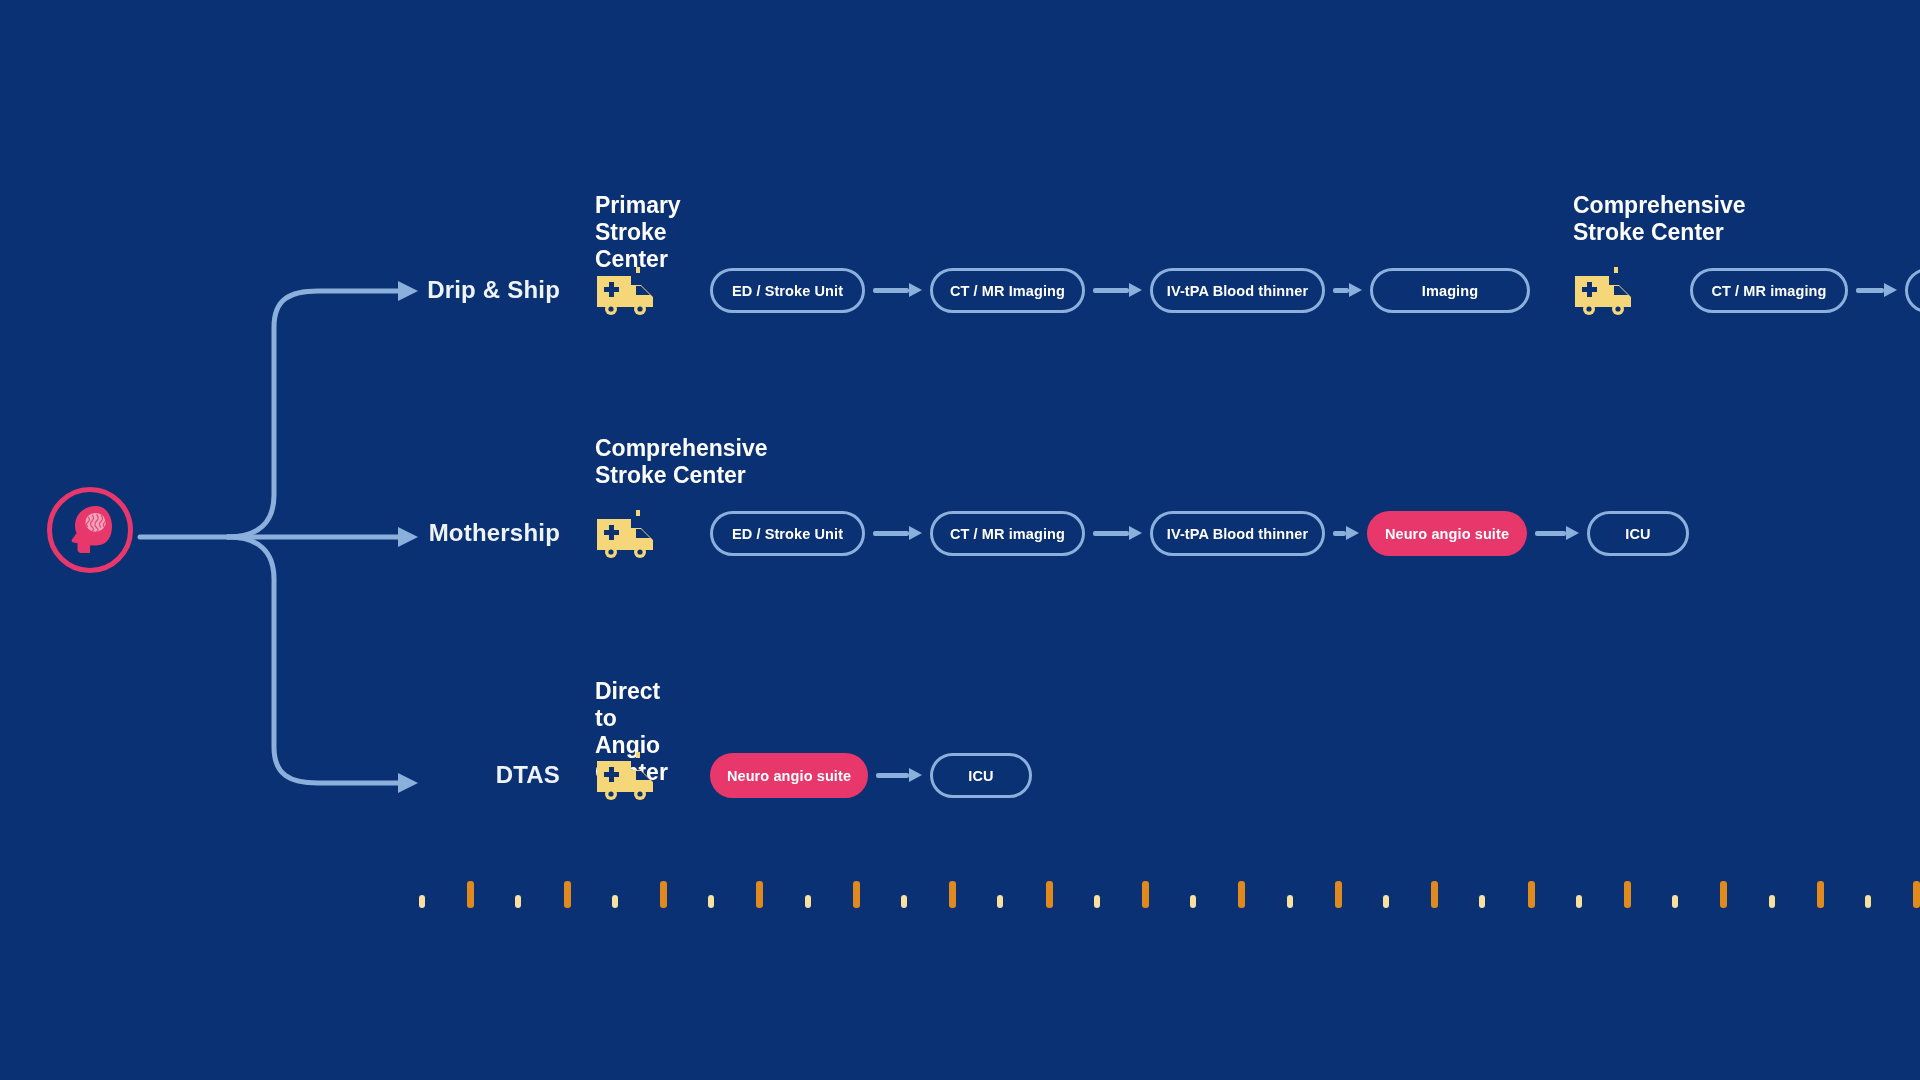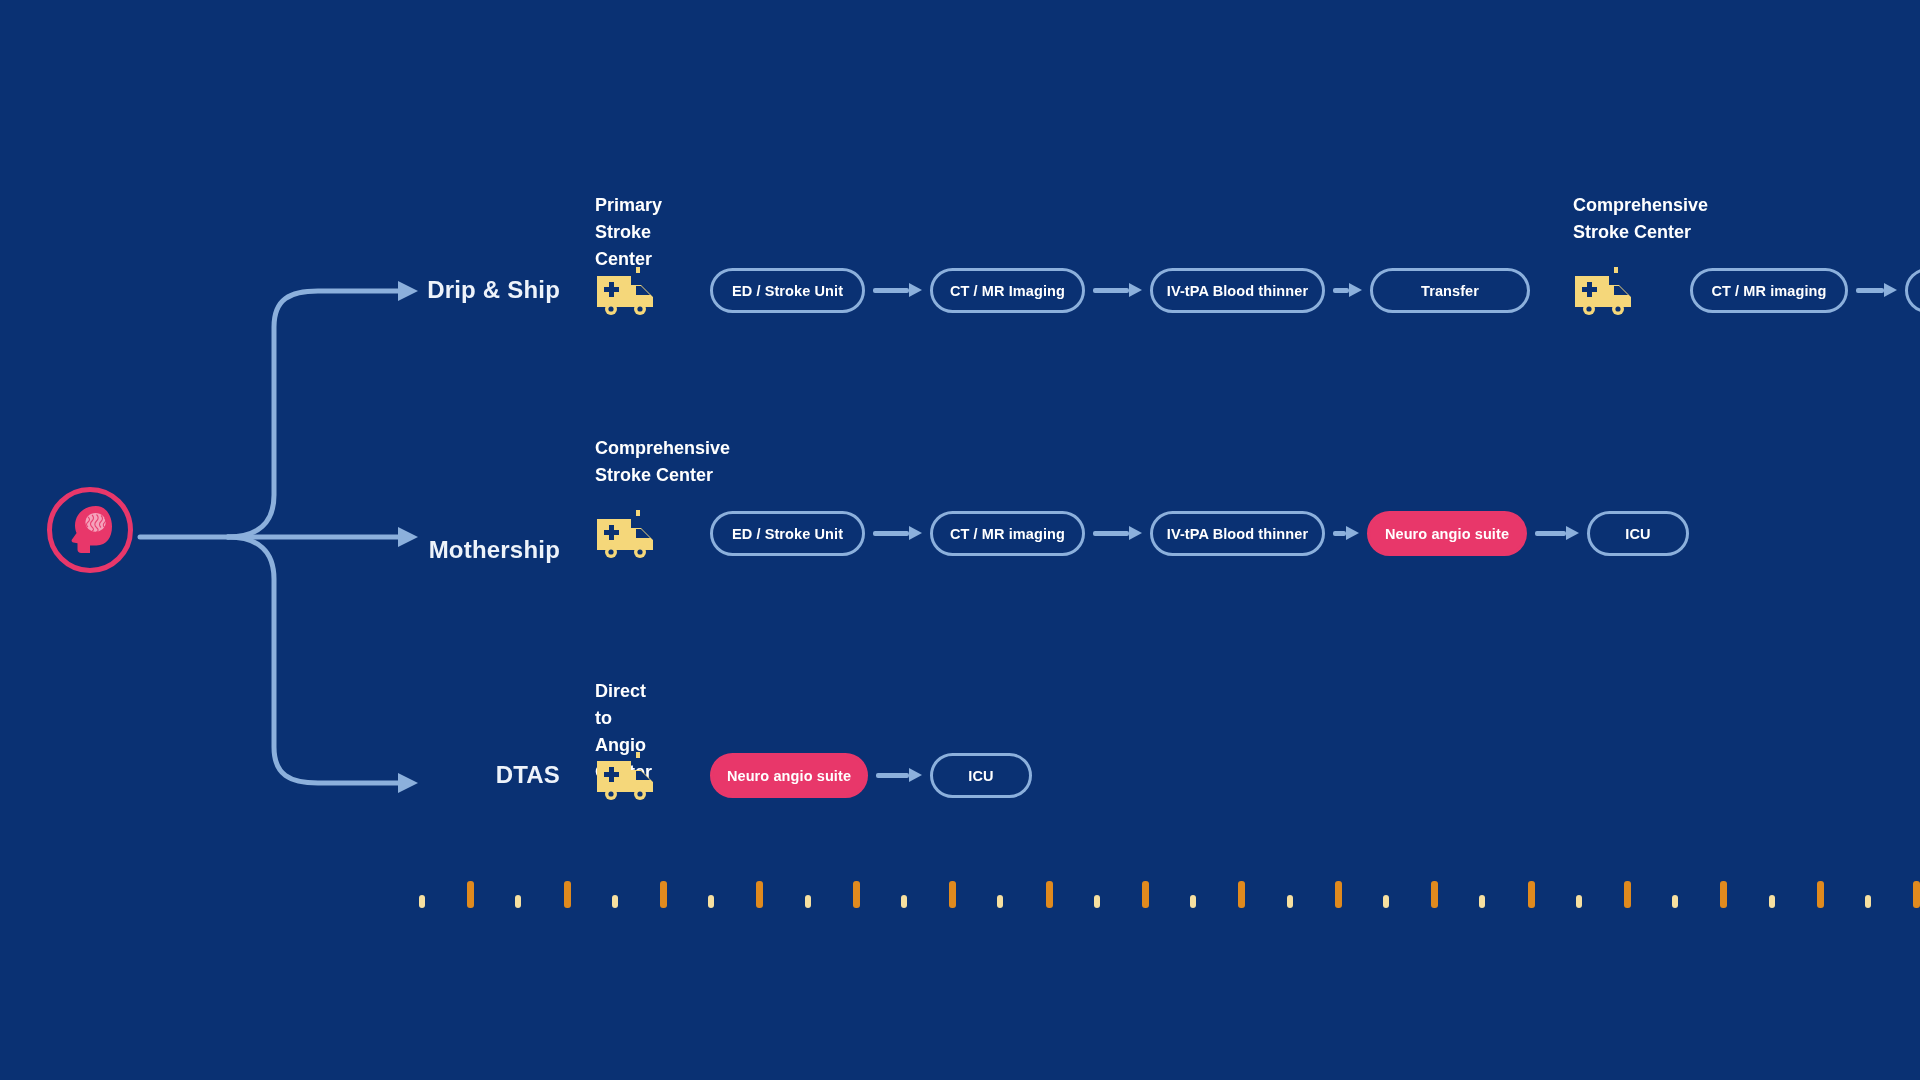--- a/index.html
+++ b/index.html
@@ -30,21 +30,21 @@
   
   .row { position:absolute; left:0; height:120px; }
   .row-label {
     position:absolute;
     color:#EEF3FA; font-size:24px; font-weight:700;
     letter-spacing:.2px; white-space:nowrap;
     text-align:right;
   }
   .center-head {
     position:absolute;
-    color:#FFFFFF; font-size:18px; font-weight:700;
+    color:#FFFFFF; font-size:23px; font-weight:700;
     line-height:27px; white-space:pre-line;
   }
 
   
   .pill {
     position:absolute;
     height:45px;
     border:3px solid #8CB0DC;
     border-radius:999px;
     color:#FFFFFF; font-size:14.5px; font-weight:700;
@@ -142,42 +142,42 @@
         <div class="pill" style="left: 930px; width: 155px; top: 38px;">CT / MR Imaging</div>
         <div class="arrow" style="left: 1093px; top: 53px; width: 49px;">
           <div class="shaft" style="width: 36px;"></div>
           <div class="head" style="left: 36px;"></div>
         </div>
         <div class="pill" style="left: 1150px; width: 175px; top: 38px;">IV-tPA Blood thinner</div>
         <div class="arrow" style="left: 1333px; top: 53px; width: 29px;">
           <div class="shaft" style="width: 16px;"></div>
           <div class="head" style="left: 16px;"></div>
         </div>
-        <div class="pill" style="left: 1370px; width: 160px; top: 38px;">Transfer</div>
+        <div class="pill" style="left: 1370px; width: 160px; top: 38px;">Imaging</div>
         <div class="center-head" style="left: 1573px; top: -38px;">Comprehensive
 Stroke Center</div>
         <div class="ambulance" style="left: 1573px; top: 34px;"><svg width="62" height="52" viewBox="0 0 62 52">
             <path d="M41 3h4v6h-4z" fill="#F5D77A"></path>
             <path d="M2 12h34v9h10l12 12v10H2z" fill="#F5D77A"></path>
             <path d="M41 22h5l9 9h-14z" fill="#0A3173"></path>
             <path d="M14 18h5v5h5v5h-5v5h-5v-5H9v-5h5z" fill="#0A3173"></path>
             <circle cx="16" cy="45" r="6" fill="#F5D77A"></circle>
             <circle cx="16" cy="45" r="2.6" fill="#0A3173"></circle>
             <circle cx="45" cy="45" r="6" fill="#F5D77A"></circle>
             <circle cx="45" cy="45" r="2.6" fill="#0A3173"></circle>
           </svg></div>
         <div class="pill" style="left: 1690px; width: 158px; top: 38px;">CT / MR imaging</div>
         <div class="arrow" style="left: 1856px; top: 53px; width: 41px;">
           <div class="shaft" style="width: 28px;"></div>
           <div class="head" style="left: 28px;"></div>
         </div>
         <div class="pill" style="left: 1905px; width: 155px; top: 38px;"></div>
       </div>
       <div class="row" style="top: 473px;">
-        <div class="row-label" style="right: auto; left: 280px; width: 280px; top: 63px;">Mothership</div>
+        <div class="row-label" style="right: auto; left: 280px; width: 280px; top: 46px;">Mothership</div>
         <div class="center-head" style="left: 595px; top: -38px;">Comprehensive
 Stroke Center</div>
         <div class="ambulance" style="left: 595px; top: 34px;"><svg width="62" height="52" viewBox="0 0 62 52">
             <path d="M41 3h4v6h-4z" fill="#F5D77A"></path>
             <path d="M2 12h34v9h10l12 12v10H2z" fill="#F5D77A"></path>
             <path d="M41 22h5l9 9h-14z" fill="#0A3173"></path>
             <path d="M14 18h5v5h5v5h-5v5h-5v-5H9v-5h5z" fill="#0A3173"></path>
             <circle cx="16" cy="45" r="6" fill="#F5D77A"></circle>
             <circle cx="16" cy="45" r="2.6" fill="#0A3173"></circle>
             <circle cx="45" cy="45" r="6" fill="#F5D77A"></circle>

